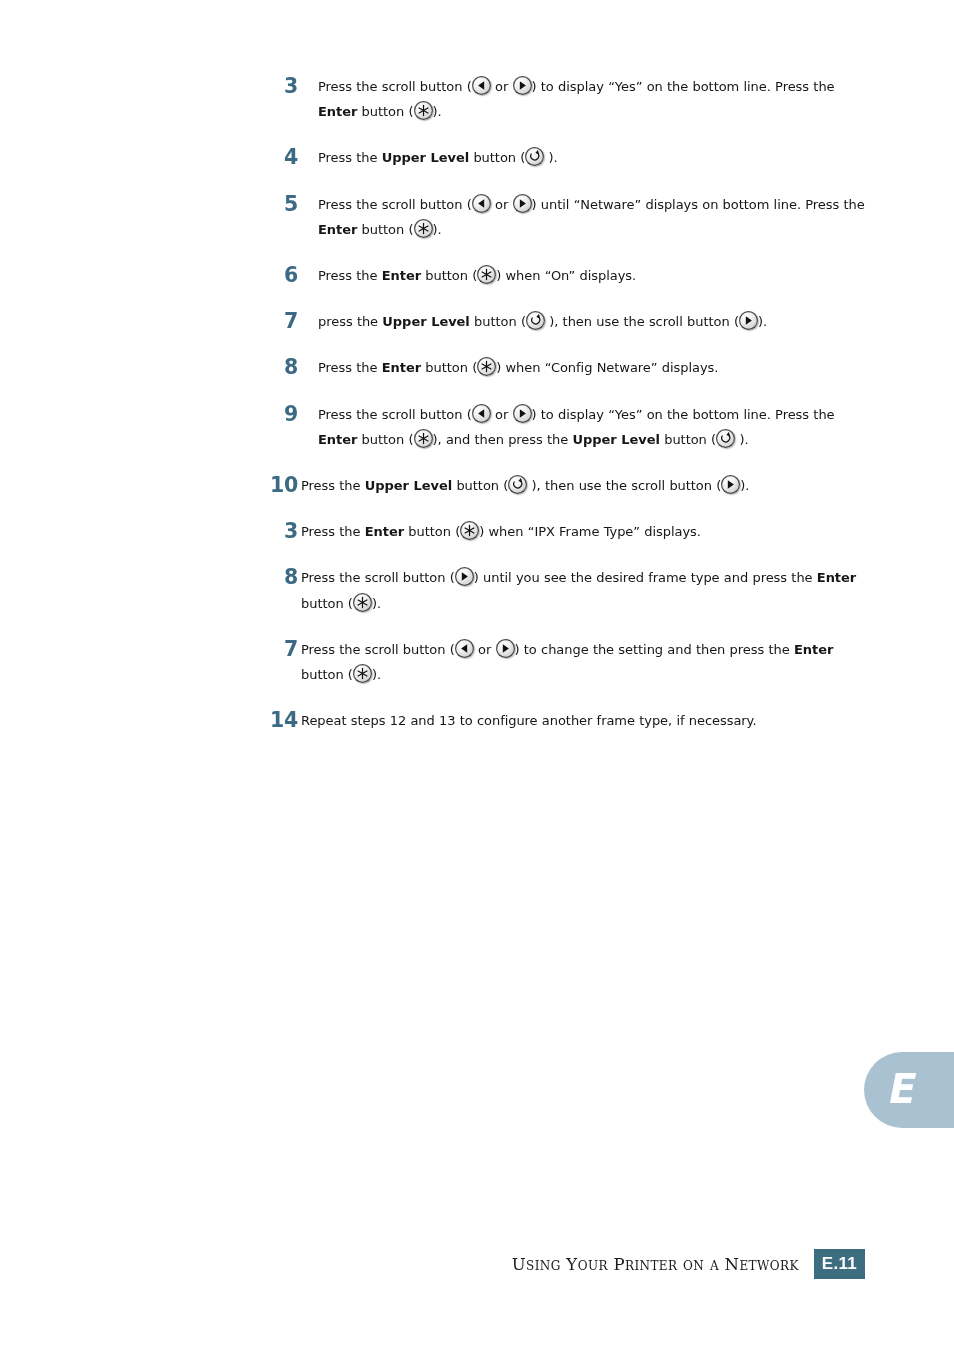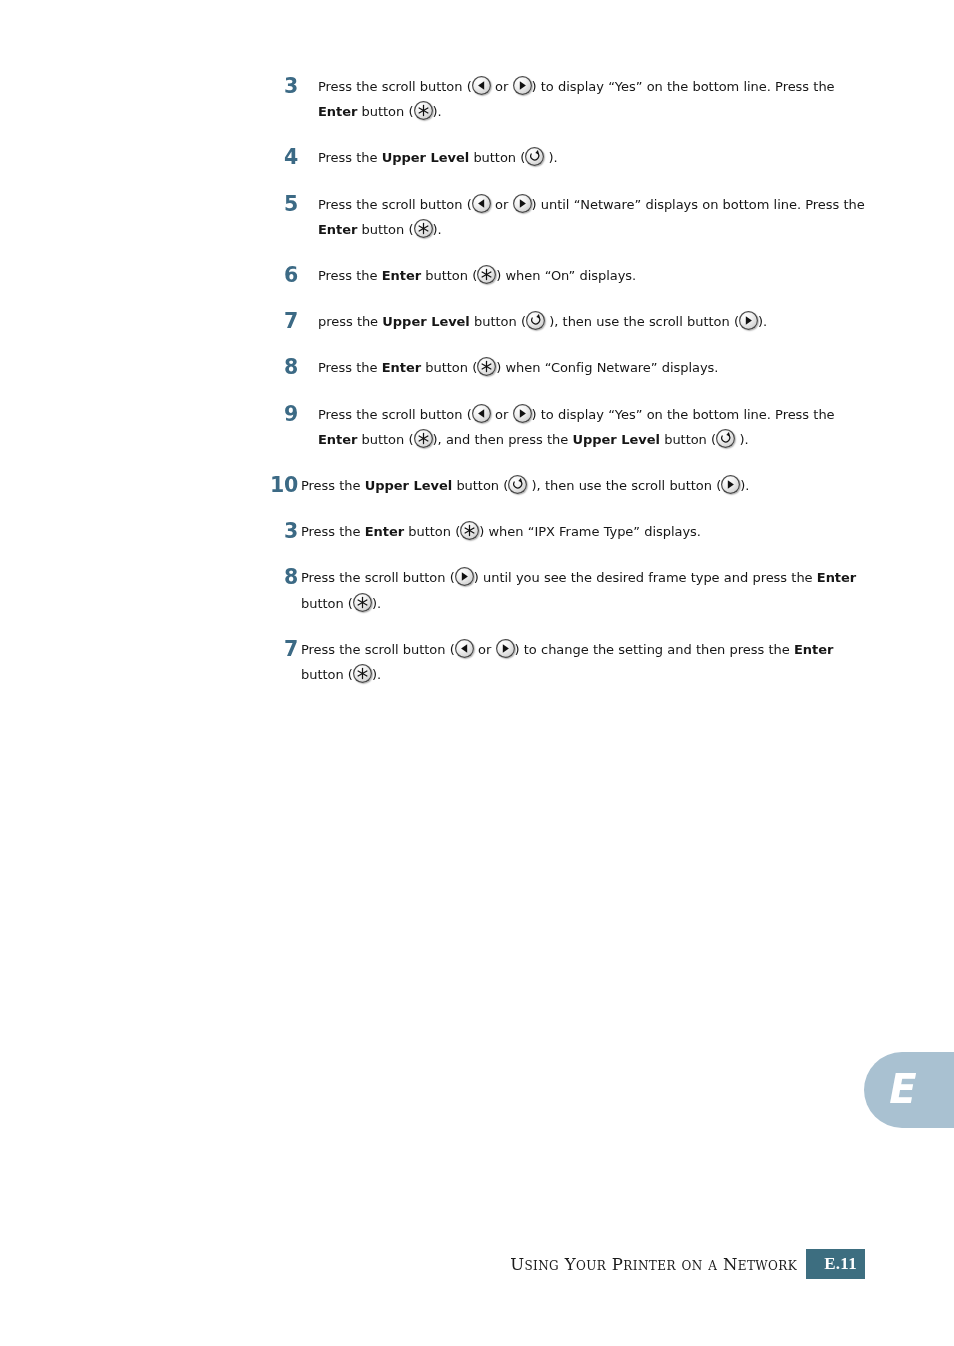--- a/index.html
+++ b/index.html
@@ -124,32 +124,32 @@
     justify-content: flex-end;
     align-items: center;
     padding-right: 89px;
   }
   .footer-title {
     font-size: 16.5px;
     color: #1a1a1a;
     letter-spacing: 0.4px;
     font-variant: small-caps;
     font-family: "DejaVu Serif", "Liberation Serif", serif;
-    margin-right: 9px;
+    margin-right: 15px;
     white-space: nowrap;
   }
   .footer-page {
     background: #3d6e80;
     color: #ffffff;
     font-weight: bold;
     font-size: 17px;
     line-height: 1;
-    padding: 6px 8px 7px 18px;
+    padding: 6px 8px 7px 8px;
     letter-spacing: 0.3px;
-    font-family: Liberation Serif, serif;
+    font-family: Liberation Sans, sans-serif;
   }
 </style>
 </head>
 <body>
 
 <div class="page">
 
   <div class="steps">
       <div class="step single">
         <div class="step-num">3</div>
@@ -269,20 +269,24 @@
               <polygon points="12.2,5.2 12.2,13.8 6.1,9.5" fill="#111111"></polygon>
             </svg></span> or <span class="btn-icon"><svg viewBox="0 0 19 19">
               <polygon points="6.8,5.2 6.8,13.8 12.9,9.5" fill="#111111"></polygon>
             </svg></span>) to change the setting and then press the <b>Enter</b> button (<span class="btn-icon"><svg viewBox="0 0 19 19">
               <g stroke="#111111" stroke-width="1.25" stroke-linecap="round">
                 <line x1="9.5" y1="4.4" x2="9.5" y2="14.6"></line>
                 <line x1="5.1" y1="6.95" x2="13.9" y2="12.05"></line>
                 <line x1="5.1" y1="12.05" x2="13.9" y2="6.95"></line>
               </g>
             </svg></span>).</div>
+      </div>
+      <div class="step double">
+        <div class="step-num">14</div>
+        <div class="step-body">Repeat steps 12 and 13 to configure another frame type, if necessary.</div>
       </div>
     </div>
 
   <div class="chapter-tab">
     <span class="letter">E</span>
   </div>
 
   <div class="footer">
     <span class="footer-title">Using Your Printer on a Network</span>
     <span class="footer-page">E.11</span>

